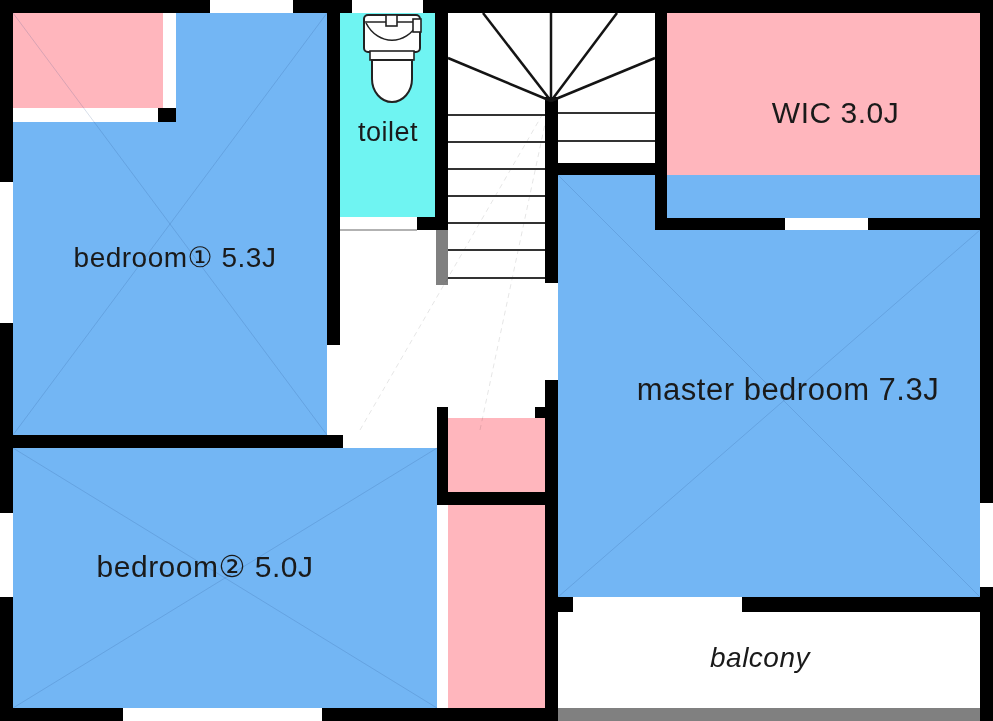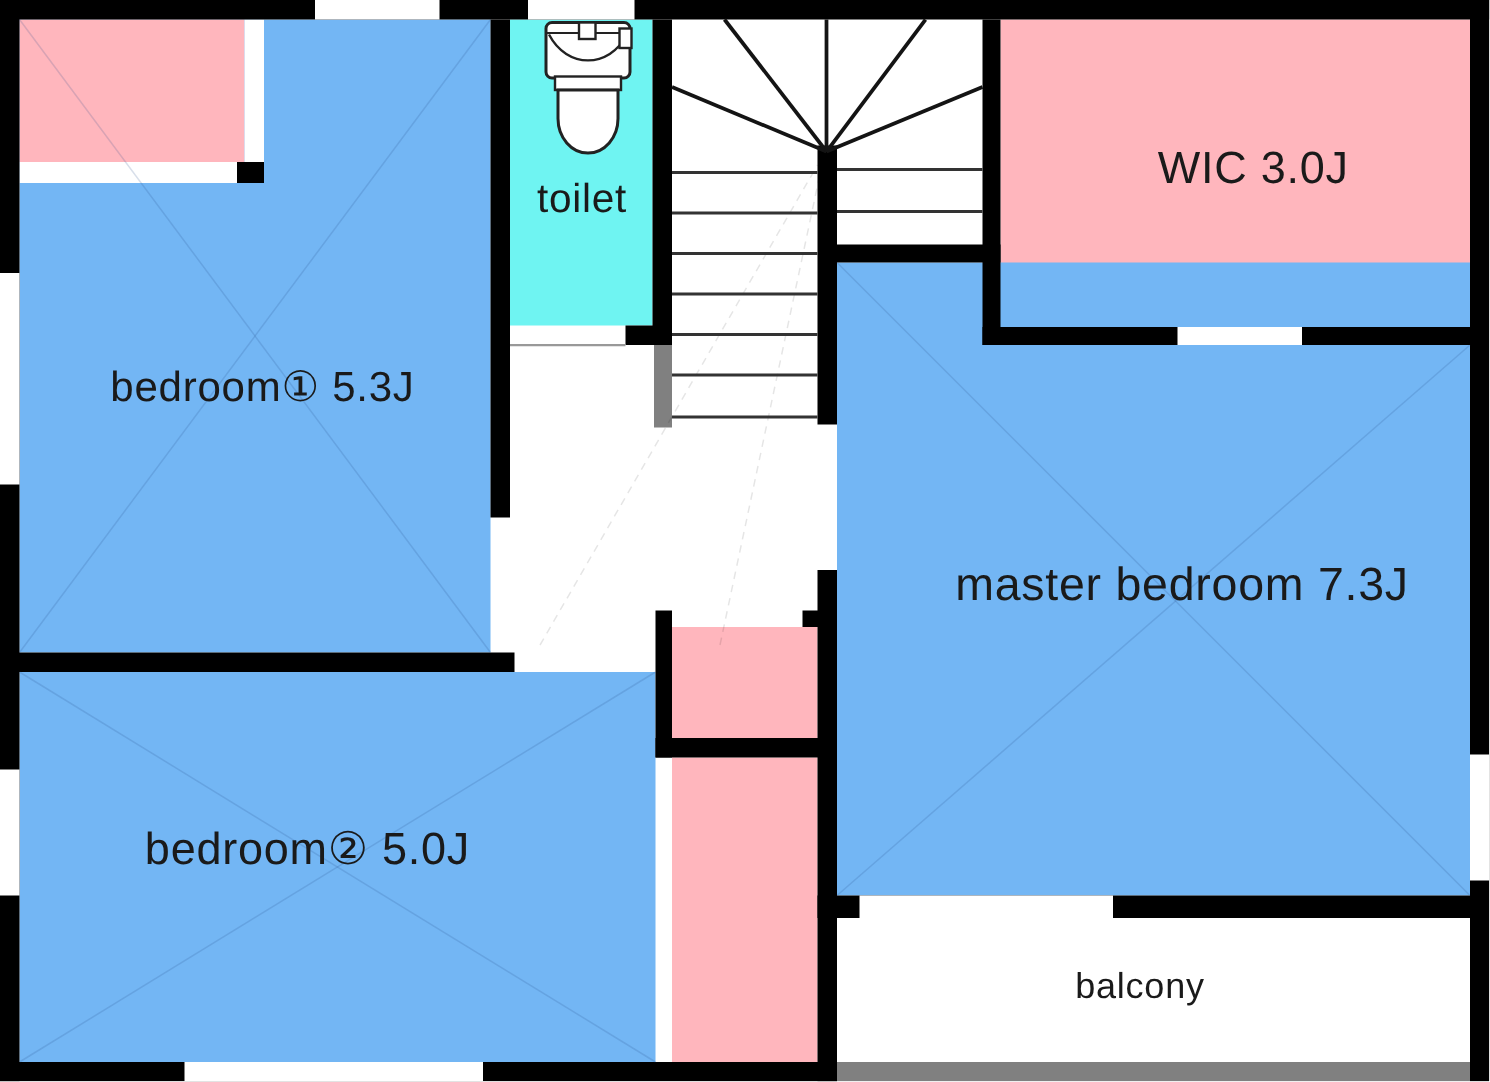--- a/index.html
+++ b/index.html
@@ -138,15 +138,15 @@
       <rect x="370" y="51" width="44" height="9" stroke-width="1.6"></rect>
       <path d="M372,60 h40 v19 a20,23 0 0 1 -40,0 z" stroke-width="2"></path>
     </g>
   </svg>
 
   <div class="label" style="left:13px; top:236px; width:324px; height:42px; font-size:28px;">bedroom① 5.3J</div>
   <div class="label" style="left:12px; top:545px; width:330px; height:42px; font-size:30px;margin-left:28px;">bedroom② 5.0J</div>
   <div class="label" style="left:340px; top:114px; width:96px; height:36px; font-size:27px;">toilet</div>
   <div class="label" style="left:679px; top:92px; width:313px; height:42px; font-size:30px;">WIC 3.0J</div>
   <div class="label" style="left:558px; top:368px; width:422px; height:44px; font-size:31px;margin-left:19px;">master bedroom 7.3J</div>
-  <div class="label" style="left:558px; top:638px; width:404px; height:40px; font-size:24px;">balcony</div>
+  <div class="label" style="left:558px; top:638px; width:404px; height:40px; font-size:28px;font-style:italic;">balcony</div>
 
 </div>
 
 </body></html>

